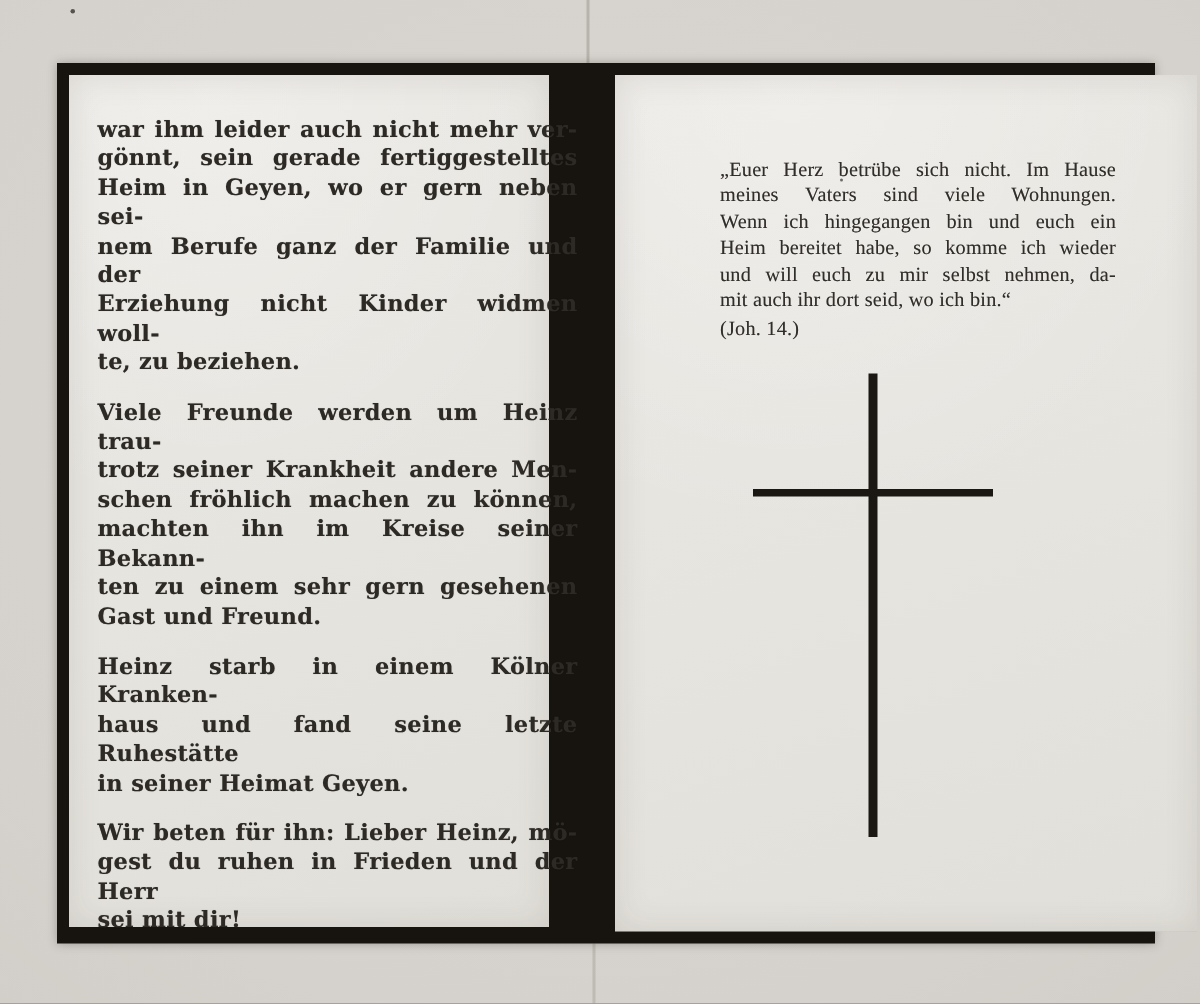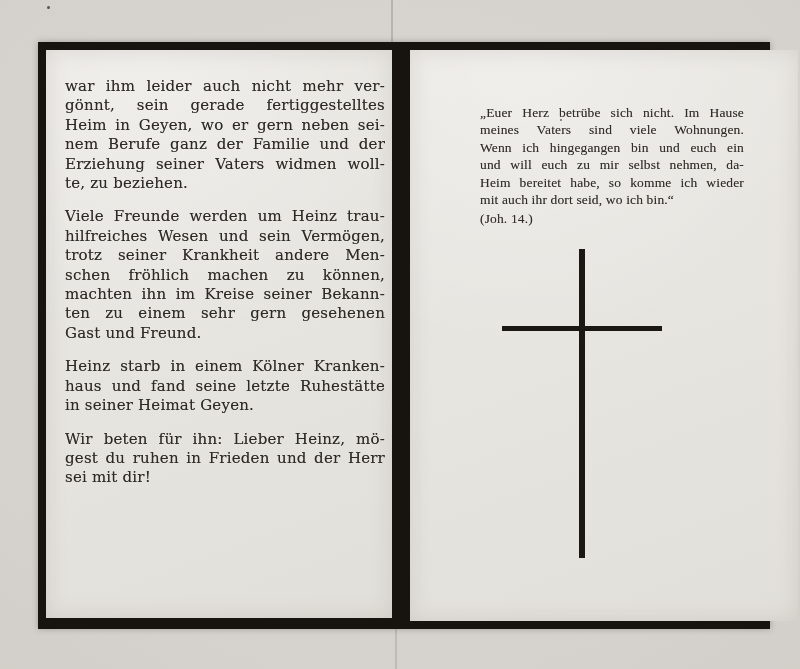--- a/index.html
+++ b/index.html
@@ -26,21 +26,21 @@
     background: #171410;
     box-shadow: 0 0 6px rgba(60,55,48,0.35);
   }
   .page {
     position: absolute;
     background:
       radial-gradient(130% 90% at 30% 0%, rgba(255,255,255,0.30), rgba(255,255,255,0) 60%),
       linear-gradient(160deg, #eae8e3 0%, #e6e4df 55%, #e1dfd9 100%);
     box-shadow: inset 0 0 22px rgba(95,88,76,0.14);
   }
-  .page-left  { left: 8px;   top: 8px; width: 346px; height: 568px; }
+  .page-left  { left: 8px;   top: 8px; width: 320px; height: 568px; font-weight: bold; }
   .page-right { left: 372px; top: 8px; width: 388px; height: 571px; }
 
   
   .text-block {
     position: absolute; left: 19px; top: 27px; width: 320px;
     font-size: 15px; line-height: 19.4px; color: #2d2a26;
     letter-spacing: 0.2px;
     text-shadow: 0 0 0.5px rgba(45,42,38,0.45);
   }
   .para + .para { margin-top: 14px; }
@@ -72,26 +72,25 @@
 
   <div class="card">
 
     <div class="page page-left">
       <div class="text-block">
         <div class="para">
             <div class="tline">war ihm leider auch nicht mehr ver-</div>
             <div class="tline">gönnt, sein gerade fertiggestelltes</div>
             <div class="tline">Heim in Geyen, wo er gern neben sei-</div>
             <div class="tline">nem Berufe ganz der Familie und der</div>
-            <div class="tline">Erziehung seiner Vaters widmen woll-</div>
+            <div class="tline">Erziehung nicht Kinder widmen woll-</div>
             <div class="tline">te, zu beziehen.</div>
           </div>
         <div class="para">
             <div class="tline">Viele Freunde werden um Heinz trau-</div>
-            <div class="tline">hilfreiches Wesen und sein Vermögen,</div>
             <div class="tline">trotz seiner Krankheit andere Men-</div>
             <div class="tline">schen fröhlich machen zu können,</div>
             <div class="tline">machten ihn im Kreise seiner Bekann-</div>
             <div class="tline">ten zu einem sehr gern gesehenen</div>
             <div class="tline">Gast und Freund.</div>
           </div>
         <div class="para">
             <div class="tline">Heinz starb in einem Kölner Kranken-</div>
             <div class="tline">haus und fand seine letzte Ruhestätte</div>
             <div class="tline">in seiner Heimat Geyen.</div>
@@ -104,22 +103,22 @@
       </div>
     </div>
 
     <div class="page page-right">
       <div class="speck speck-2" style="left:150px; top:69px;"></div>
       <div class="quote-block">
         <div class="para">
             <div class="tline">„Euer Herz betrübe sich nicht. Im Hause</div>
             <div class="tline">meines Vaters sind viele Wohnungen.</div>
             <div class="tline">Wenn ich hingegangen bin und euch ein</div>
+            <div class="tline">Heim bereitet habe, so komme ich wieder</div>
             <div class="tline">und will euch zu mir selbst nehmen, da-</div>
-            <div class="tline">Heim bereitet habe, so komme ich wieder</div>
             <div class="tline">mit auch ihr dort seid, wo ich bin.“</div>
           </div>
         <div class="citation">(Joh. 14.)</div>
       </div>
       <div class="cross">
         <div class="cross-v"></div>
         <div class="cross-h"></div>
       </div>
     </div>
 

